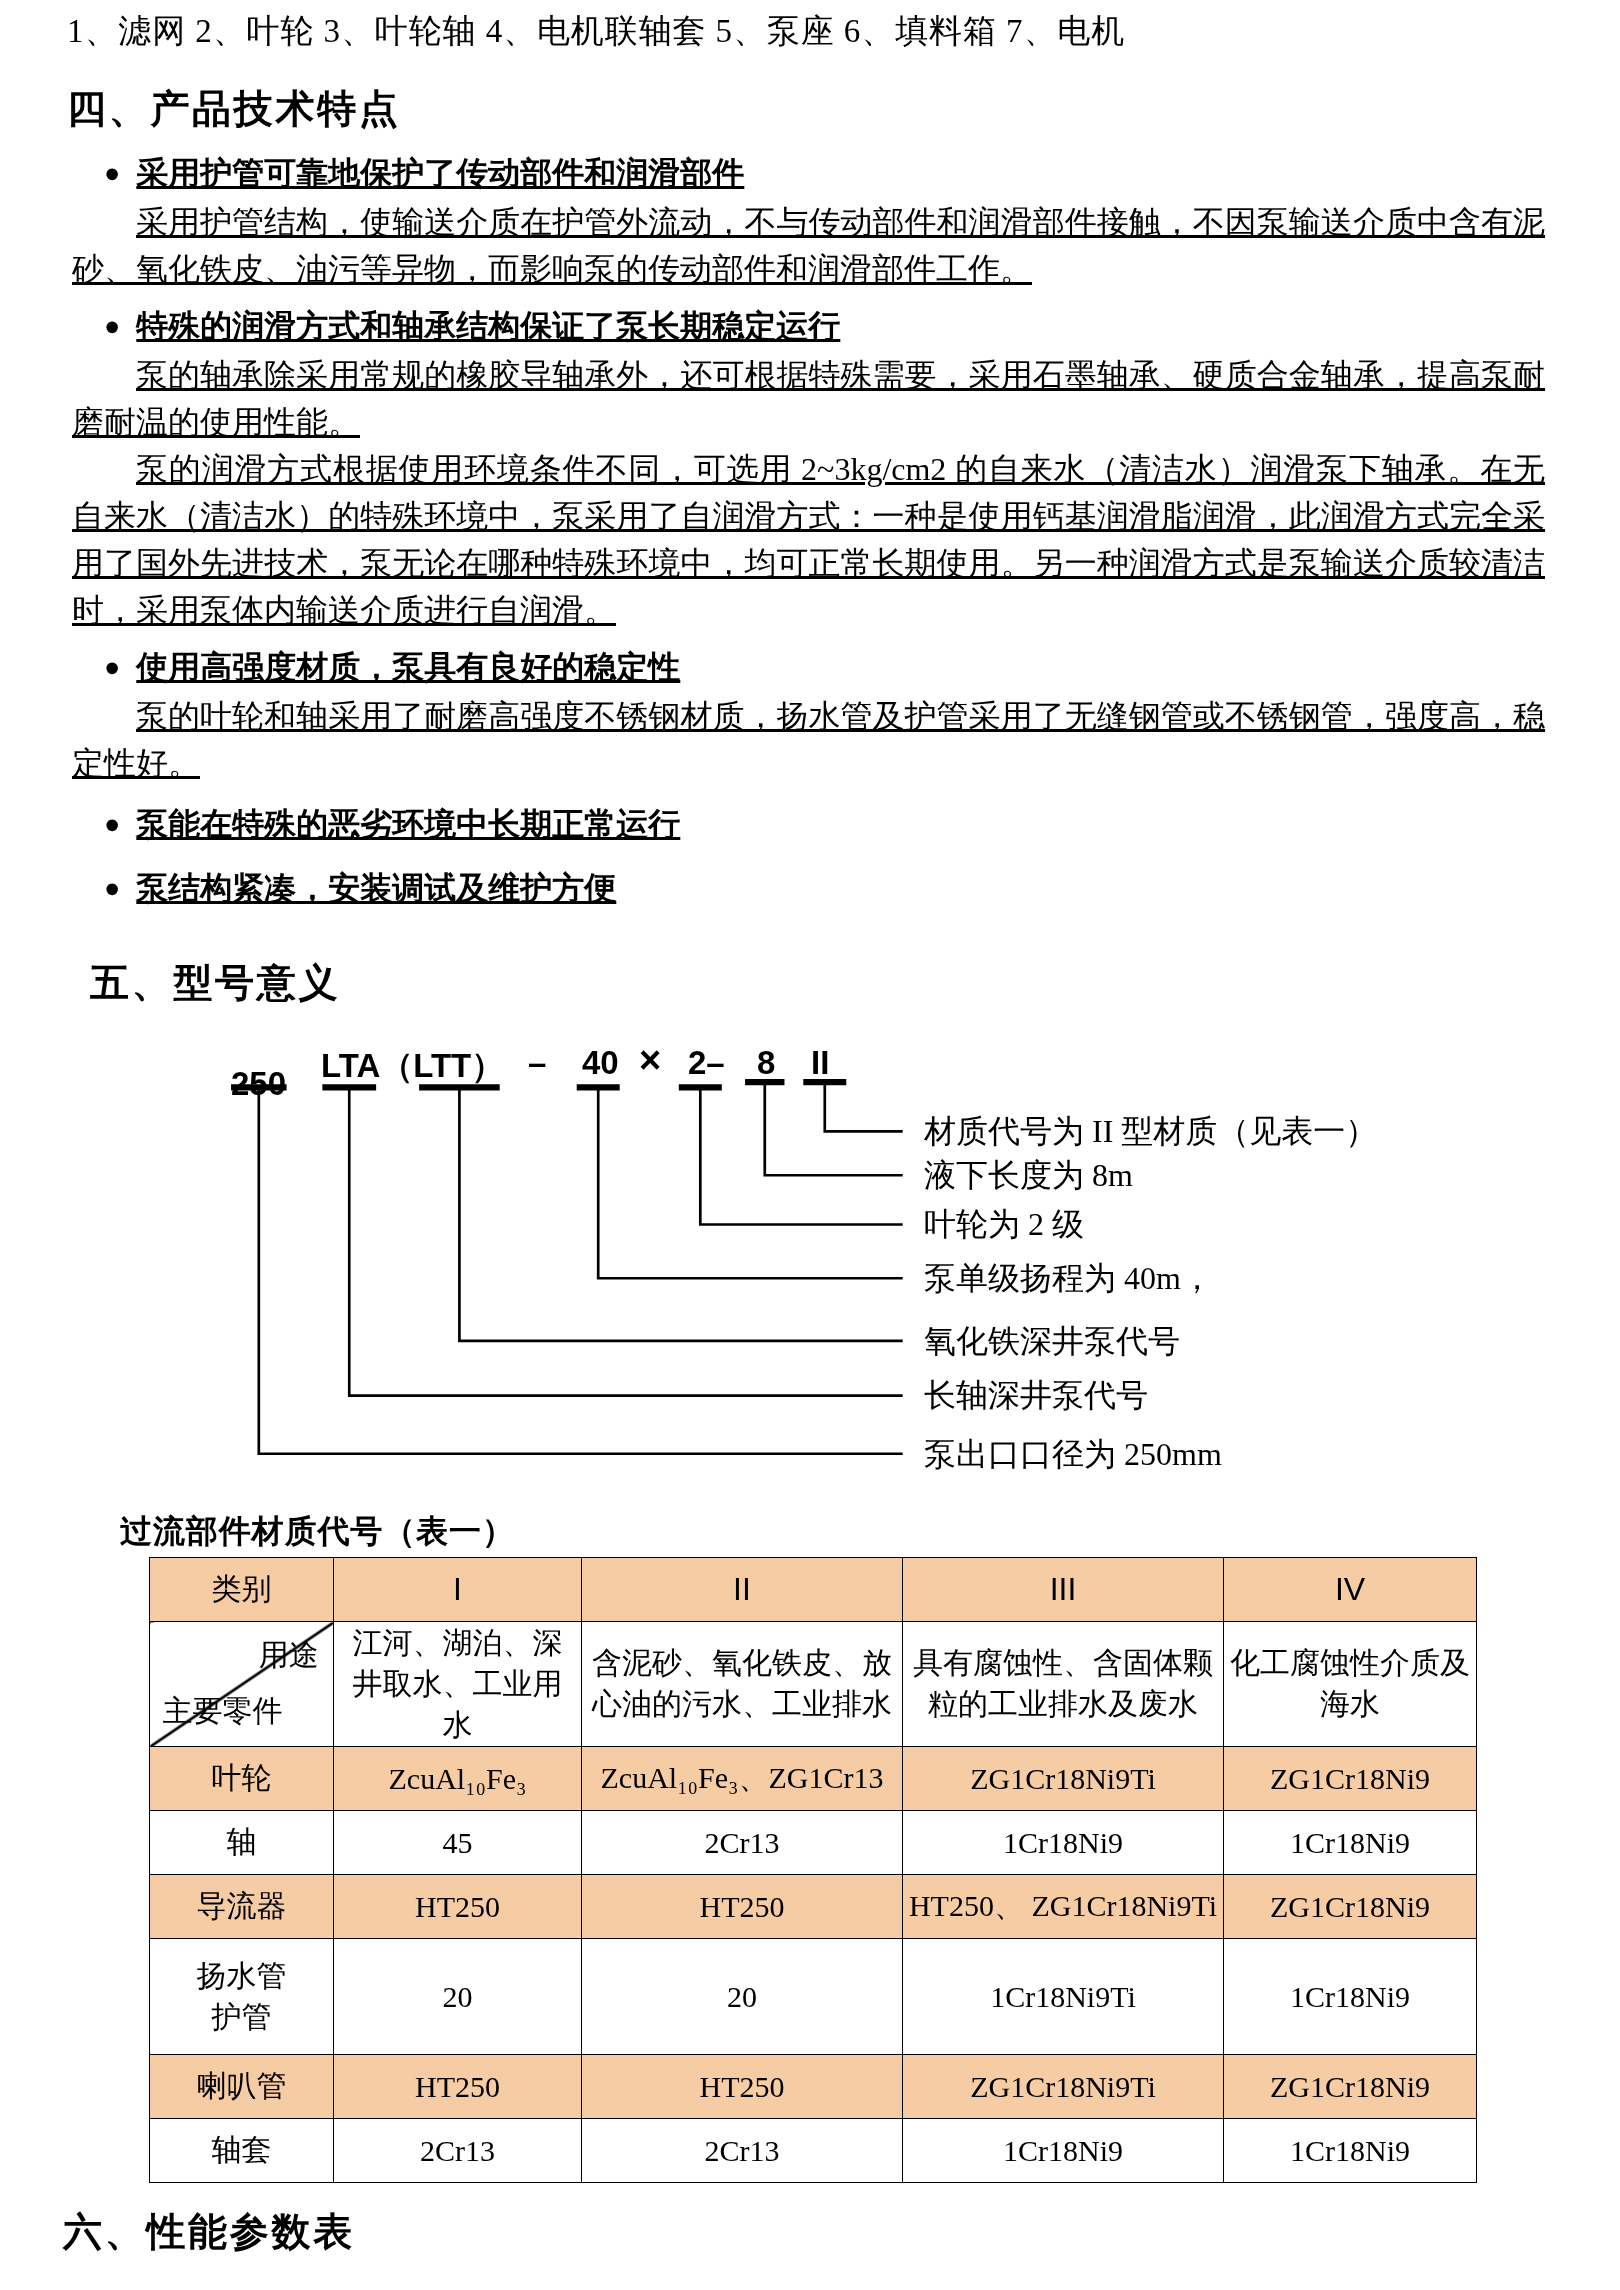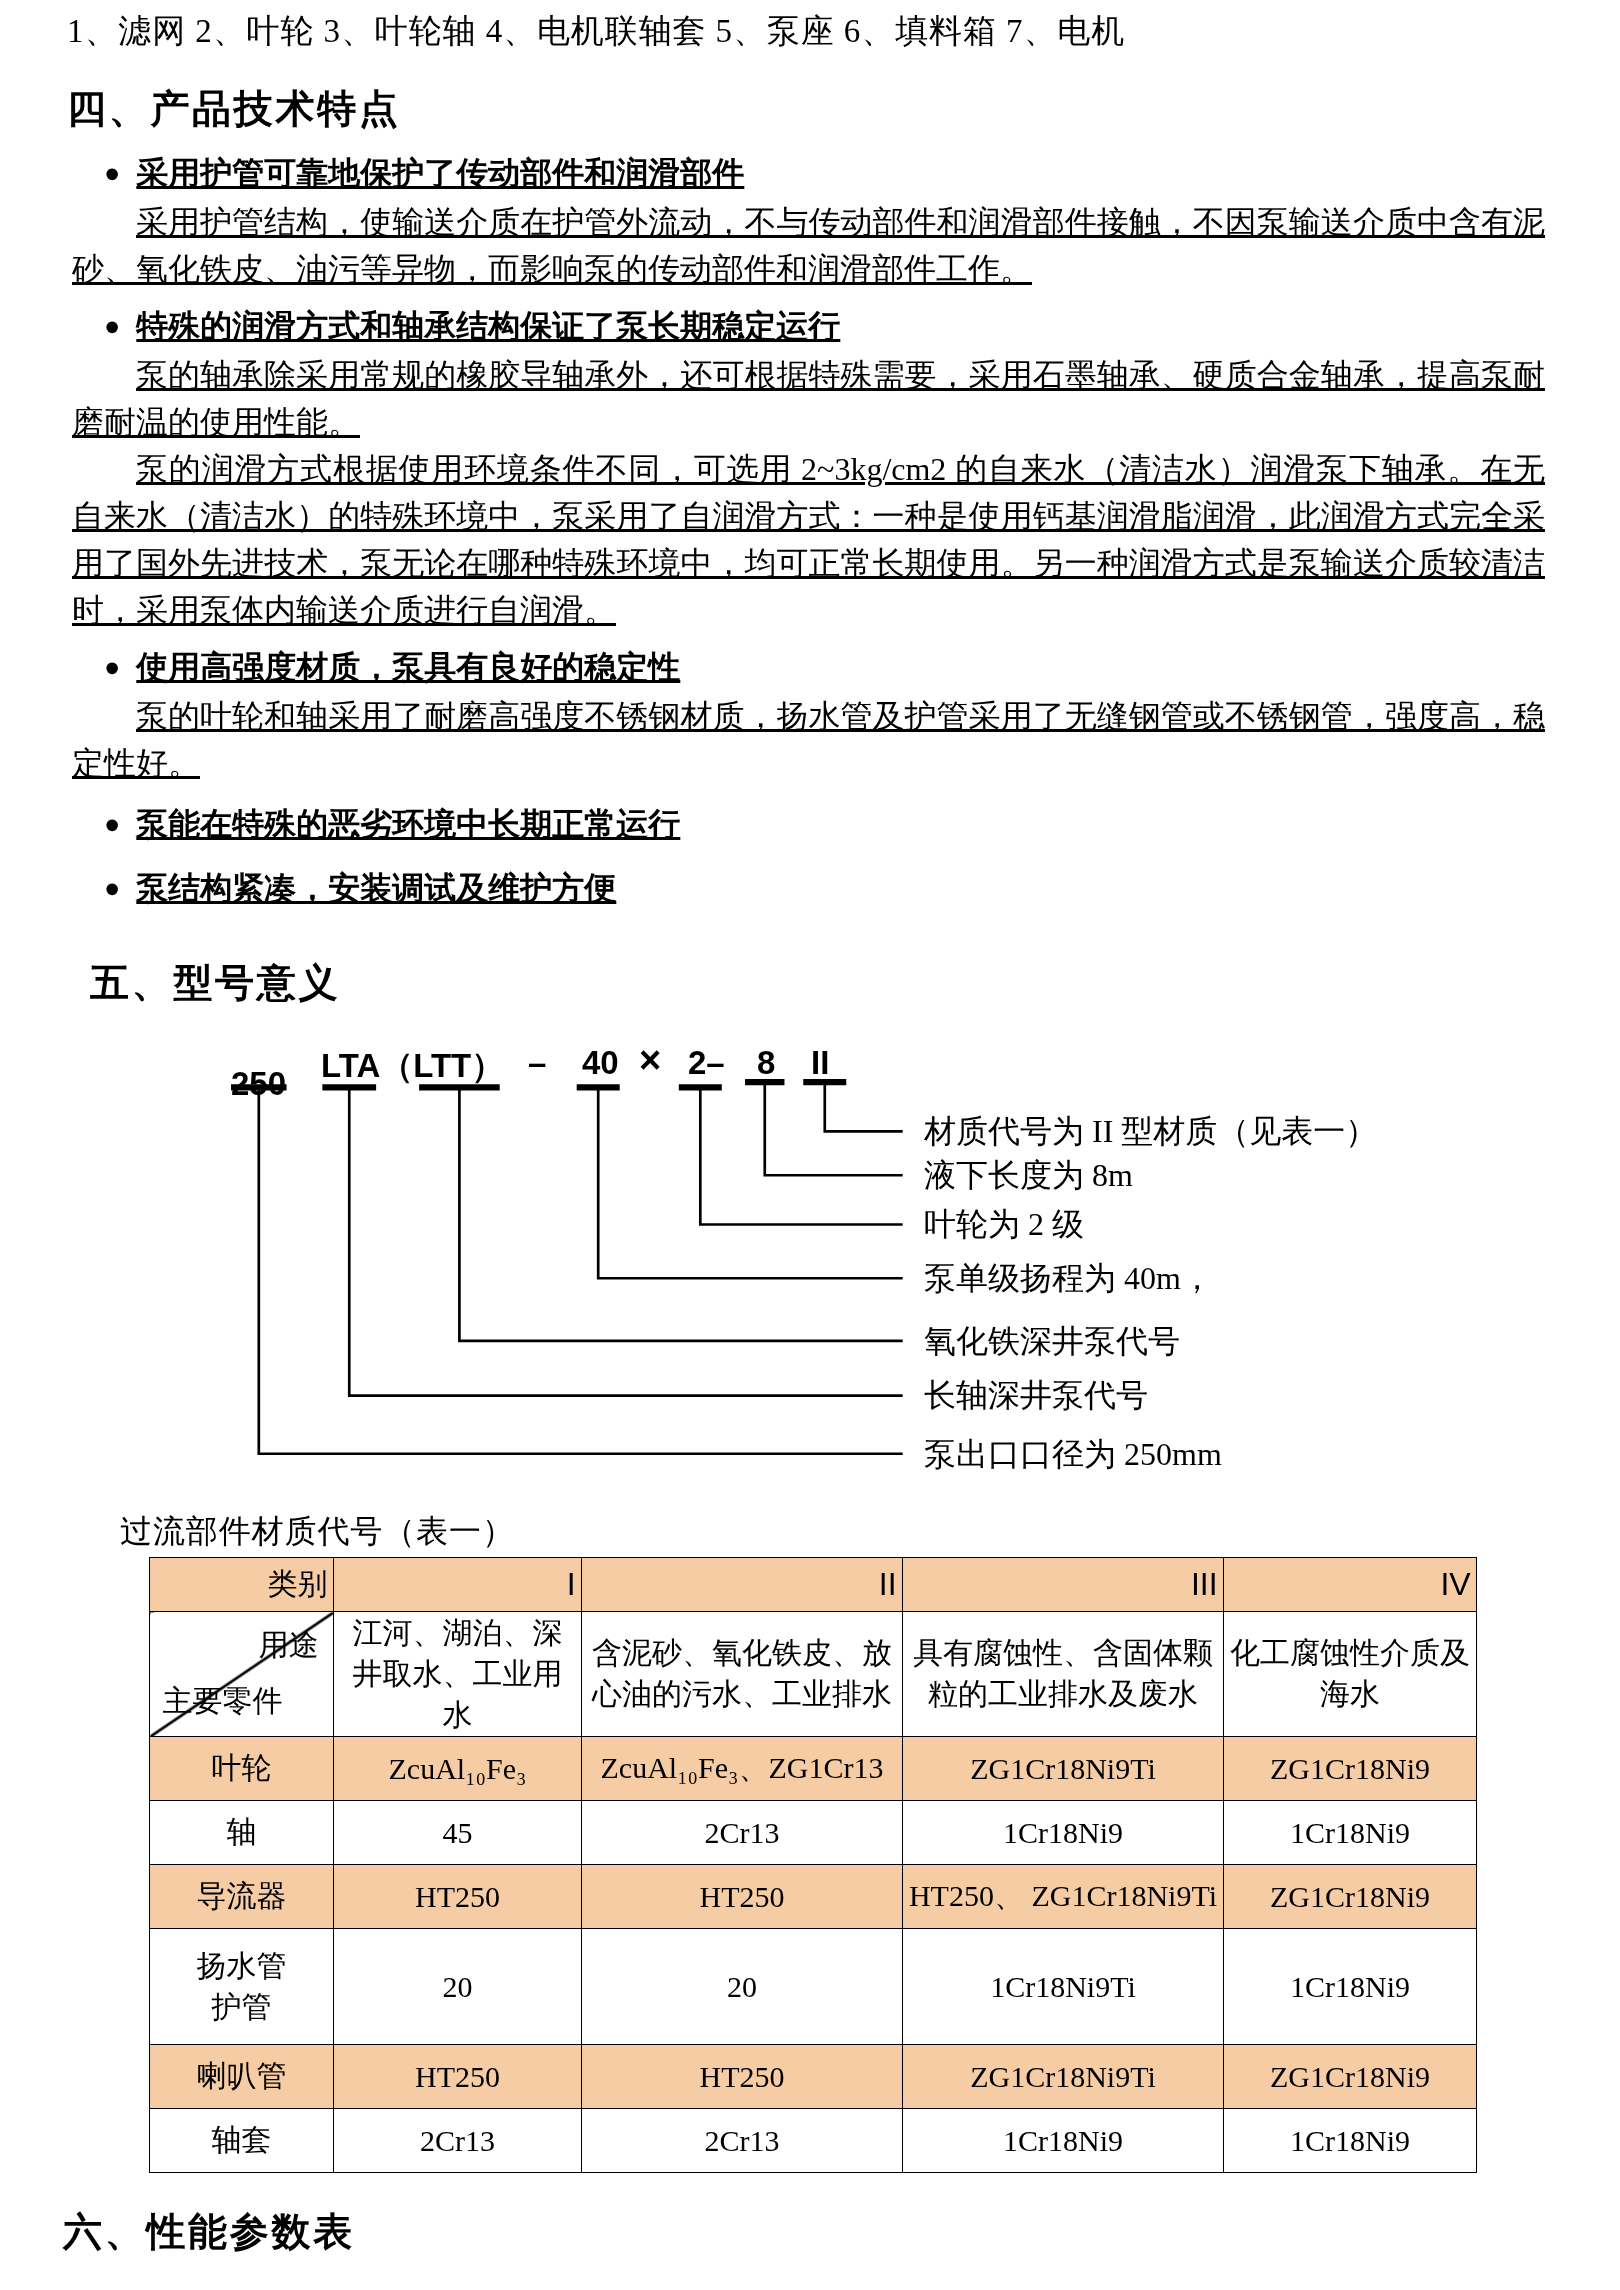--- a/index.html
+++ b/index.html
@@ -56,37 +56,37 @@
   #diagram-svg{position:absolute;left:0;top:1030px;}
   .diag-label{
     position:absolute;left:924px;
     font-size:32px;line-height:36px;white-space:nowrap;
     font-family:"Liberation Serif","DejaVu Serif",serif;
   }
   
   .tbl-title{
     position:absolute;left:120px;top:1510px;
     font-family:"Liberation Sans","DejaVu Sans",sans-serif;
-    font-weight:normal;font-size:32px;letter-spacing:0.9px;
+    font-weight:bold;font-size:32px;letter-spacing:0.9px;
   }
   table.mat{
     position:absolute;left:149px;top:1557px;
     border-collapse:collapse;table-layout:fixed;
     width:1327px;
     font-size:30px;
     font-family:"Liberation Serif","DejaVu Serif",serif;
   }
   table.mat td{
     border:1.8px solid #000;
     text-align:center;vertical-align:middle;
     padding:0 5.4px;box-sizing:border-box;
   }
   table.mat .orange{background:#f6cca4;}
   table.mat .roman{font-family:"Liberation Sans","DejaVu Sans",sans-serif;font-size:32px;}
-  tr.r-head td{height:54px;text-align:right;}
+  tr.r-head td{height:64px;}
   tr.r-usage td{height:125px;}
   tr.r-std td{height:64px;}
   tr.r-tall td{height:116px;}
   
   td.diag-cell{
     position:relative;padding:0;
     background-image:linear-gradient(to bottom right,
       transparent calc(50% - 1.8px), #000 calc(50% - 0.9px),
       #000 calc(50% + 0.9px), transparent calc(50% + 1.8px));
   }

